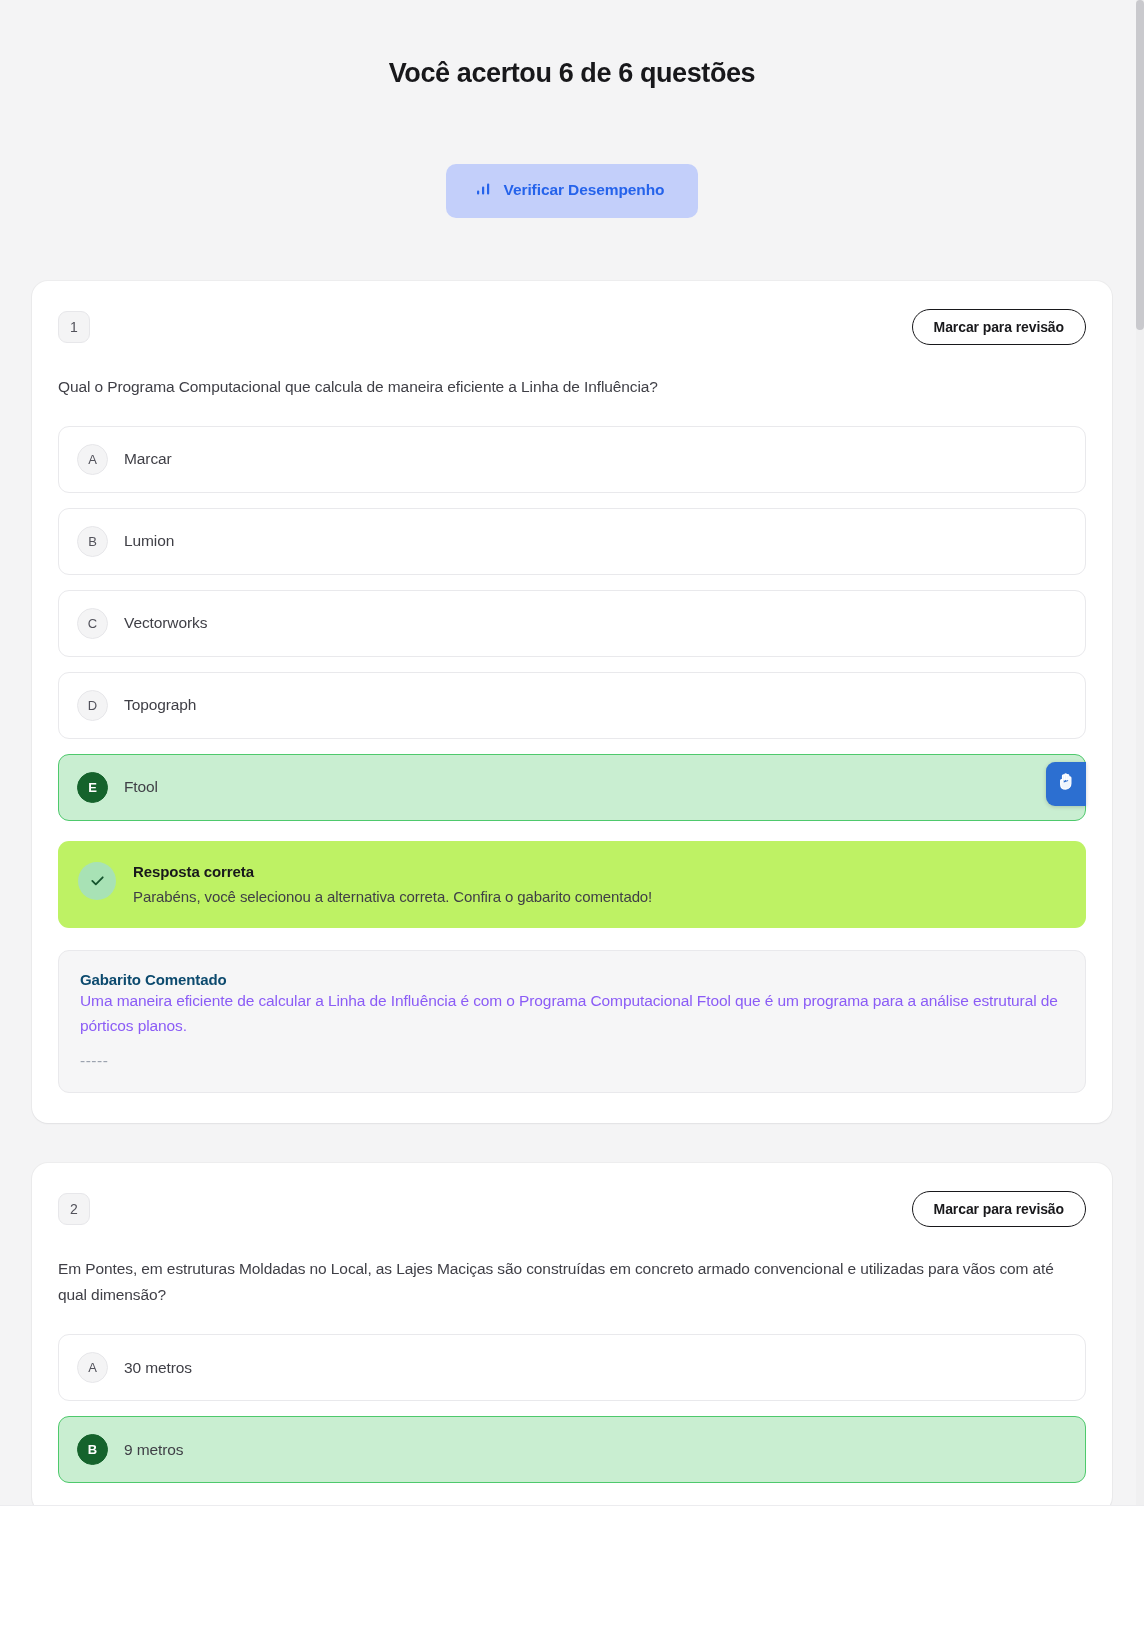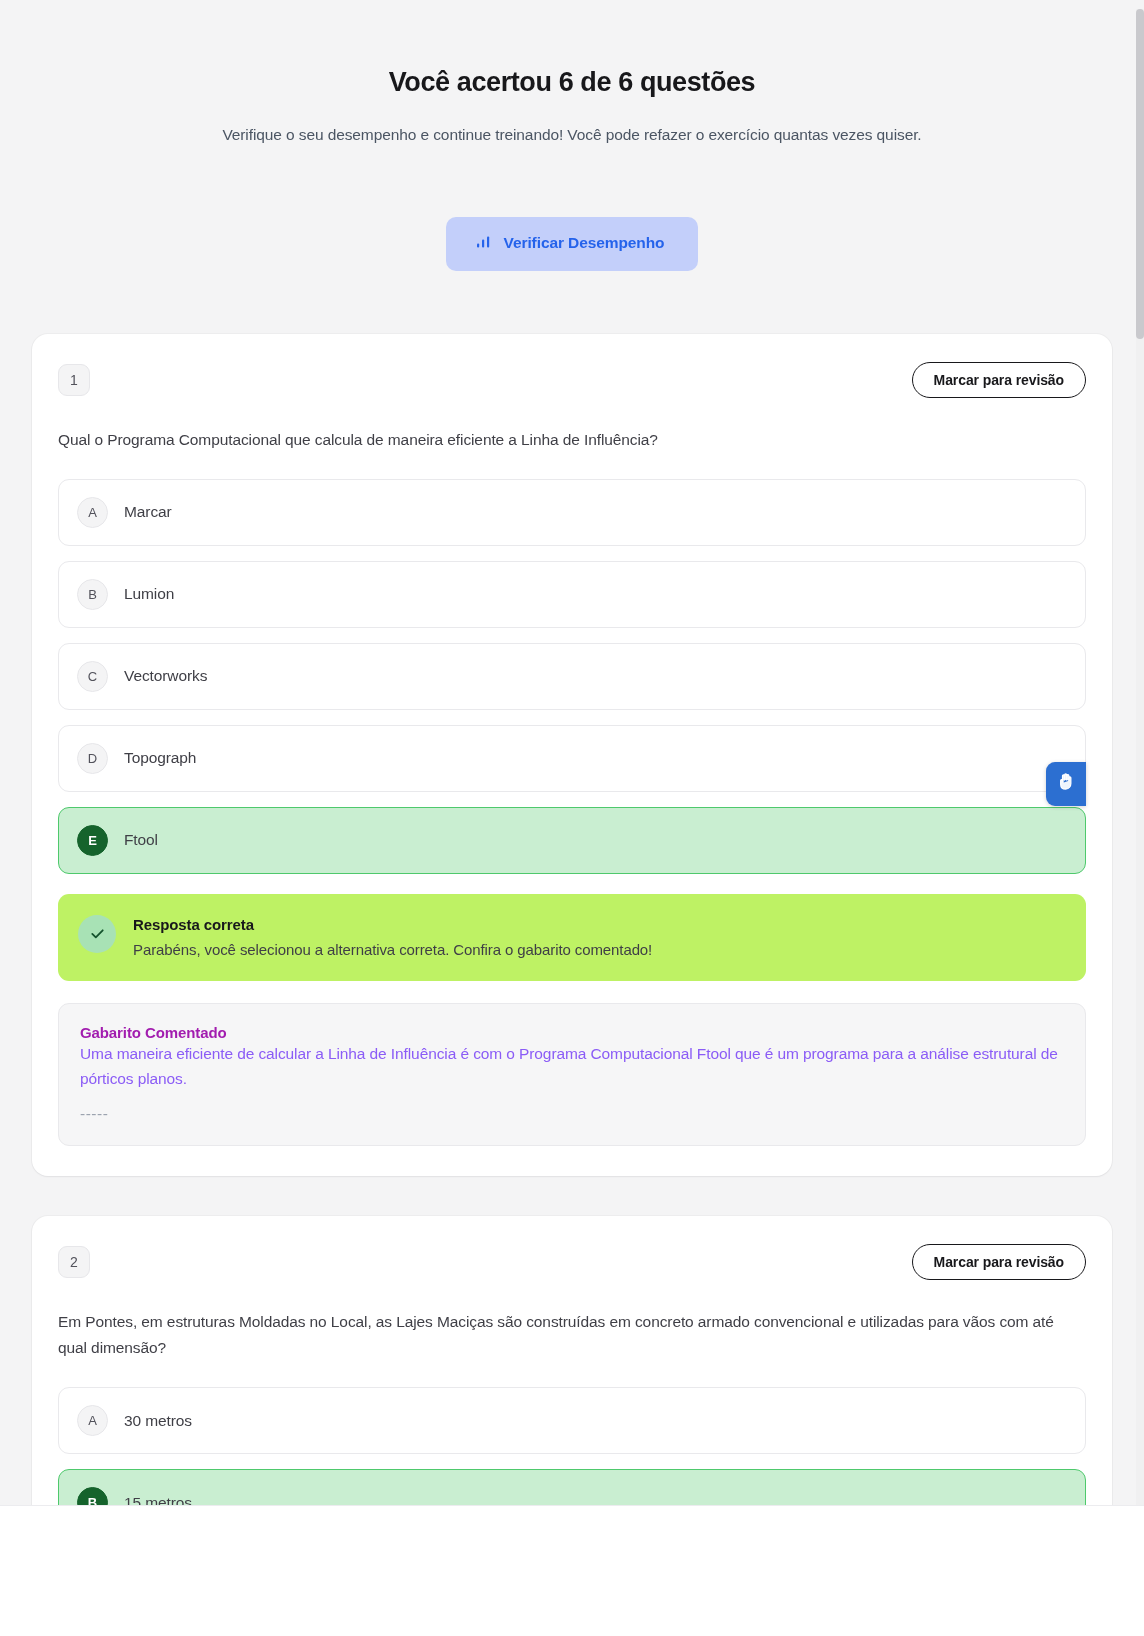--- a/index.html
+++ b/index.html
@@ -20,21 +20,21 @@
   .page {
     position: relative;
     width: 1144px;
     height: 1636px;
     overflow: hidden;
   }
 
   
   .scroll-area {
     position: absolute;
-    top: 9px; left: 0;
+    top: 0; left: 0;
     width: 1144px;
     height: 1505px;
     overflow: hidden;
     background: #f4f4f5;
   }
 
   
   .result-header {
     padding-top: 57px;
     text-align: center;
@@ -210,21 +210,21 @@
   .gabarito {
     margin-top: 22px;
     background: #f6f6f7;
     border: 1px solid #e9e9ec;
     border-radius: 11px;
     padding: 20px 21px 22px 21px;
   }
   .gabarito-title {
     font-size: 15px;
     font-weight: bold;
-    color: #a21caf;
+    color: #0c4a6e;
     letter-spacing: -0.1px;
   }
   .gabarito-body {
     font-size: 15.5px;
     line-height: 1.62;
     color: #8b5cf6;
     letter-spacing: -0.1px;
   }
   .gabarito-sep {
     margin-top: 14px;
@@ -279,21 +279,20 @@
 </style>
 </head>
 <body>
 
 <div class="page">
 
   <div class="scroll-area">
 
     <div class="result-header">
       <h1 class="result-title">Você acertou 6 de 6 questões</h1>
-      <p class="result-subtitle">Verifique o seu desempenho e continue treinando! Você pode refazer o exercício quantas vezes quiser.</p>
 
       <div class="perf-btn-wrap">
         <button class="perf-btn">
           <span class="chart-icon">
             <svg width="17" height="16" viewBox="0 0 17 16" fill="none">
               <rect x="1" y="9.5" width="2.2" height="4" rx="1" fill="#2563eb"></rect>
               <rect x="6" y="5.5" width="2.2" height="8" rx="1" fill="#2563eb"></rect>
               <rect x="11" y="2.5" width="2.2" height="11" rx="1" fill="#2563eb"></rect>
             </svg>
           </span>
@@ -362,21 +361,21 @@
 
         <p class="q-text">Em Pontes, em estruturas Moldadas no Local, as Lajes Maciças são construídas em concreto armado convencional e utilizadas para vãos com até qual dimensão?</p>
 
         <div class="options">
           <div class="option">
             <span class="option-badge">A</span>
             <span class="option-label">30 metros</span>
           </div>
           <div class="option correct">
             <span class="option-badge">B</span>
-            <span class="option-label">15 metros</span>
+            <span class="option-label">9 metros</span>
           </div>
 
         </div>
       </div>
 
     </div>
 
     <div class="scrollbar-track">
       <div class="scrollbar-thumb"></div>
     </div>

